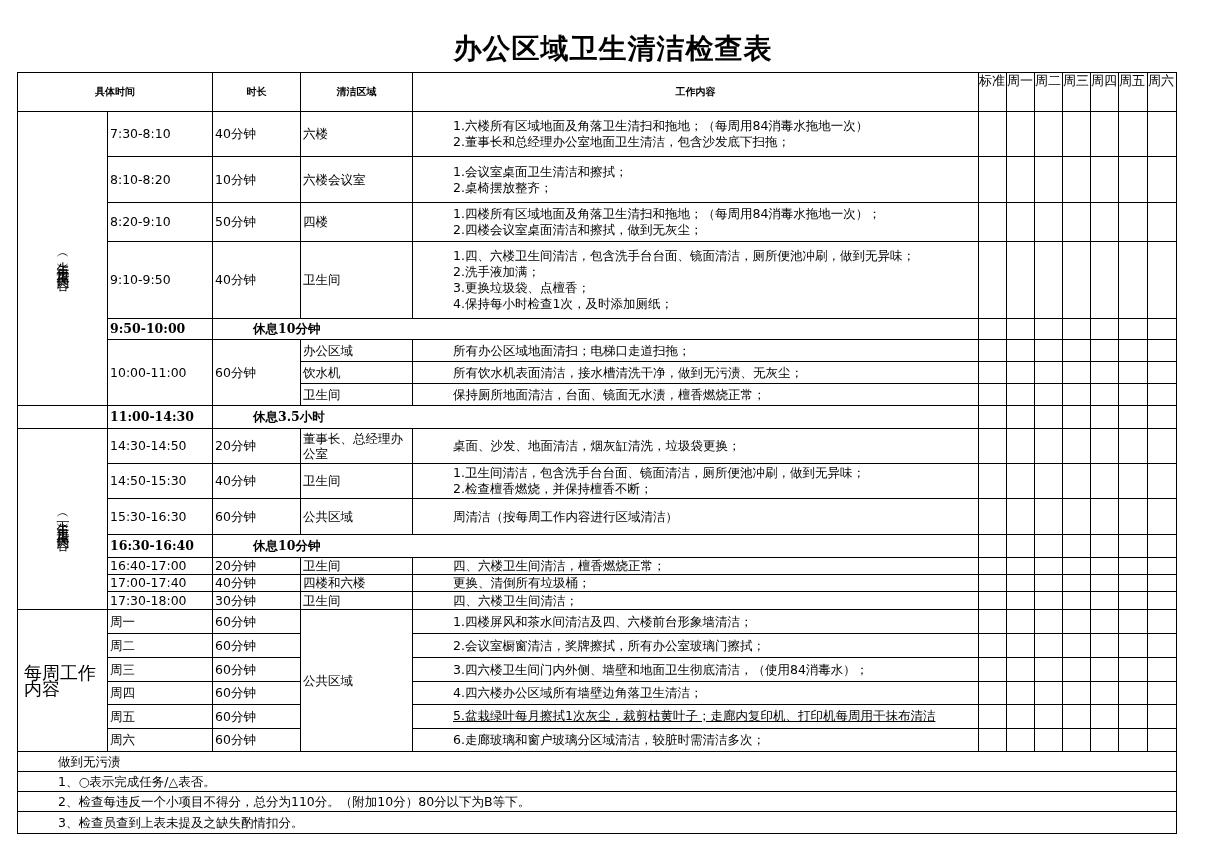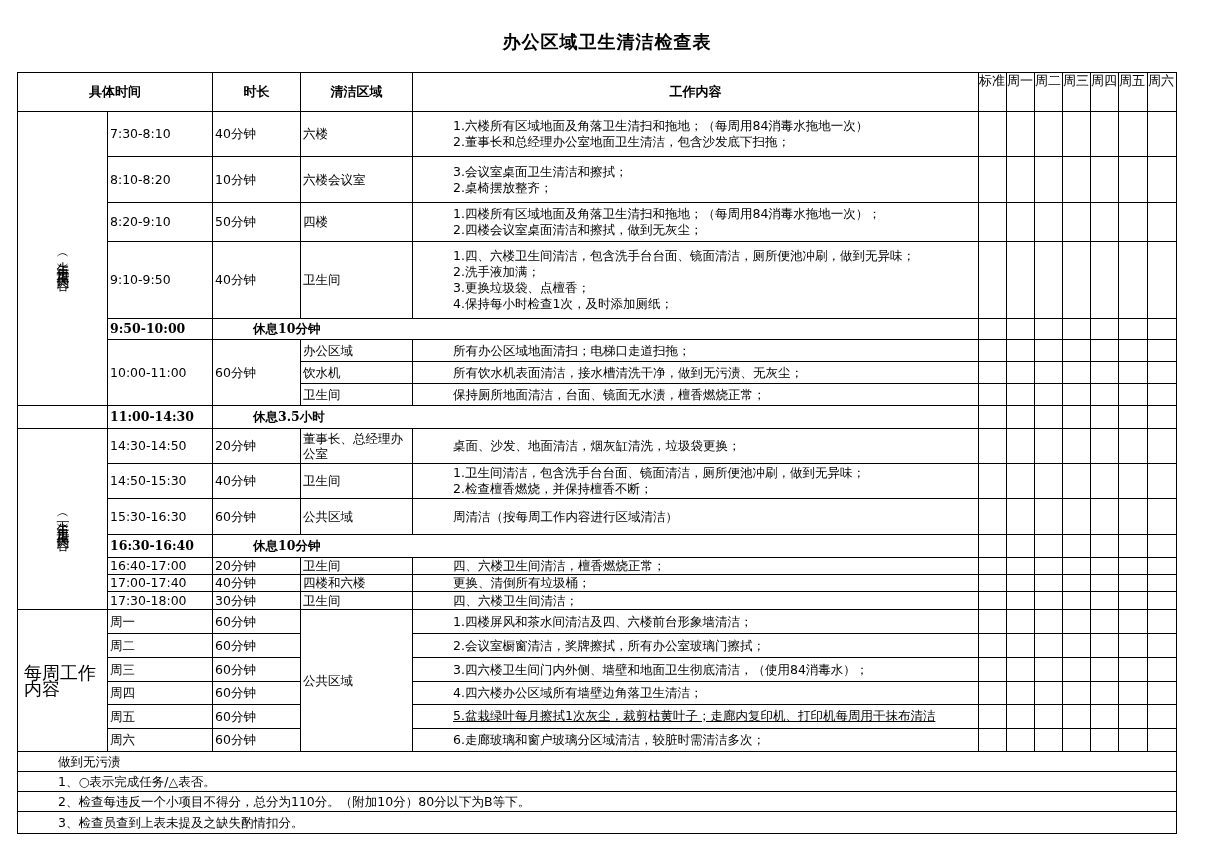--- a/index.html
+++ b/index.html
@@ -1,23 +1,23 @@
 <!DOCTYPE html>
 <html><head>
 <meta charset="utf-8">
 <style>
   html,body{margin:0;padding:0;background:#fff;}
   body{width:1208px;height:857px;position:relative;overflow:hidden;font-family:"DejaVu Sans",sans-serif;color:#000;}
-  .title{position:absolute;left:11px;width:1192px;top:30px;text-align:center;font-family:"DejaVu Serif",serif;font-weight:bold;font-size:18px;letter-spacing:1px;}
+  .title{position:absolute;left:17px;width:1192px;top:30px;text-align:center;font-family:"DejaVu Serif",serif;font-weight:bold;font-size:28px;letter-spacing:1px;}
   table{position:absolute;left:17px;top:72px;border-collapse:collapse;table-layout:fixed;width:1159px;}
   td{border:1.5px solid #000;font-size:12.5px;line-height:16px;padding:0 2px;vertical-align:middle;overflow:hidden;white-space:nowrap;}
   .c{text-align:left;}
   .l{text-align:left;padding-left:40px;}
   .b{font-weight:bold;font-family:"DejaVu Serif",serif;}
-  .hd{font-weight:bold;font-size:13px;text-align:center;}
+  .hd{font-weight:bold;font-size:10px;text-align:center;}
   .hd-small{font-size:13px;line-height:15px;white-space:normal;padding:0;vertical-align:top;}
   .vert{writing-mode:vertical-rl;text-orientation:upright;letter-spacing:2px;margin:0 auto;font-size:13px;}
   .multi div{line-height:16px;}
   .wrap{white-space:normal;}
   .clip{height:20px;overflow:hidden;white-space:normal;line-height:17px;text-decoration:underline;}
 </style>
 </head>
 <body>
 
 <div class="title">办公区域卫生清洁检查表</div>
@@ -70,21 +70,21 @@
         <td></td>
         <td></td>
         <td></td>
         <td></td>
   </tr>
   <tr style="height:46px">
     <td class="c">8:10-8:20</td>
     <td class="c">10分钟</td>
     <td class="c">六楼会议室</td>
     <td class="l multi">
-          <div>3.会议室桌面卫生清洁和擦拭；</div>
+          <div>1.会议室桌面卫生清洁和擦拭；</div>
           <div>2.桌椅摆放整齐；</div>
         </td>
     <td></td>
         <td></td>
         <td></td>
         <td></td>
         <td></td>
         <td></td>
         <td></td>
   </tr>

